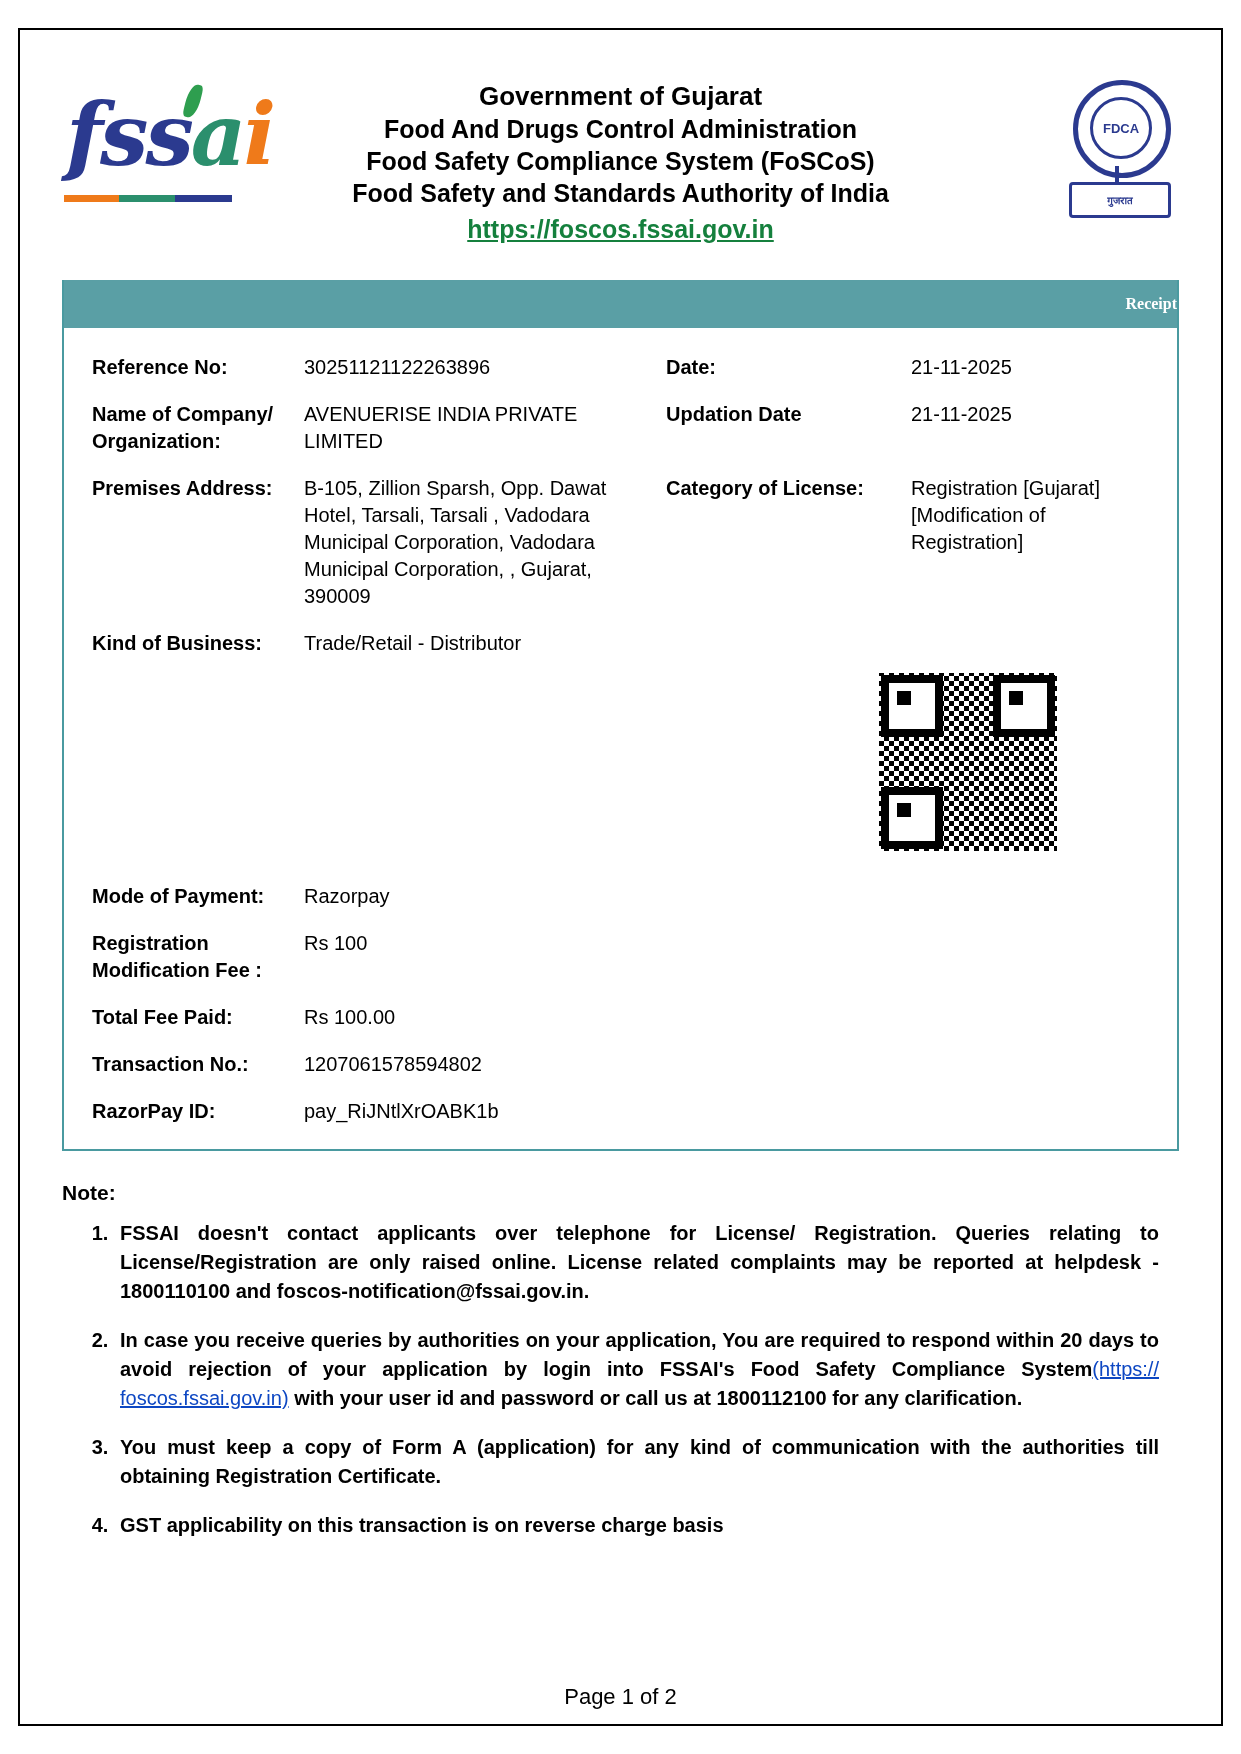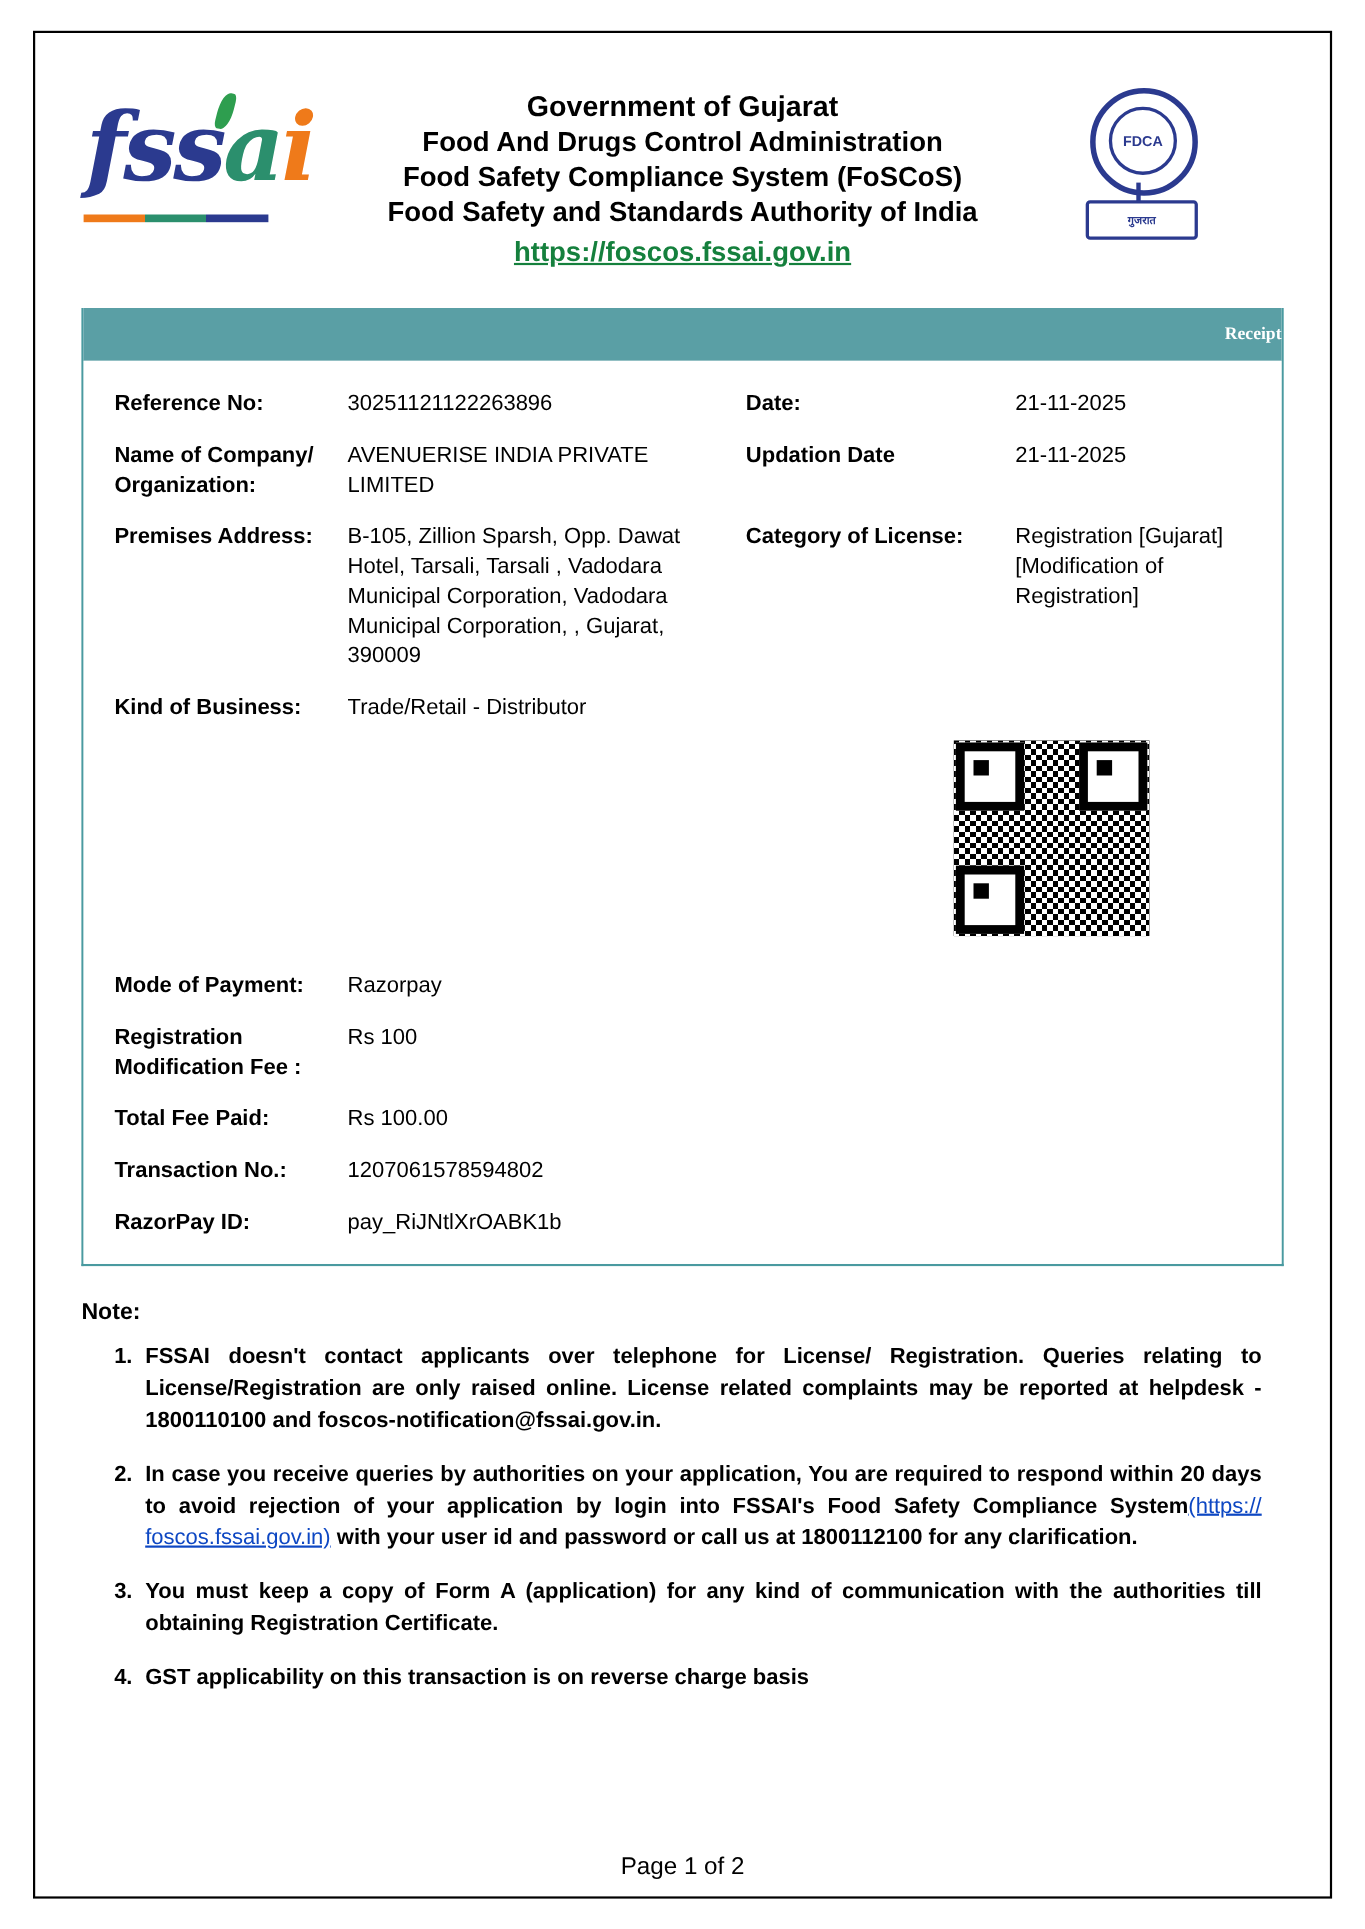--- a/index.html
+++ b/index.html
@@ -8,21 +8,21 @@
     background: #ffffff;
   }
   body {
     font-family: "Liberation Sans", sans-serif;
     color: #000;
   }
   .page {
     width: 1241px;
     height: 1754px;
     box-sizing: border-box;
-    padding: 28px 30px;
+    padding: 28px 18px;
     background: #fff;
     position: relative;
   }
   .page-frame {
     border: 2px solid #000;
     width: 100%;
     height: 100%;
     box-sizing: border-box;
     padding: 30px 38px 0 38px;
     position: relative;
@@ -100,21 +100,21 @@
     font-size: 25px;
     font-weight: bold;
     color: #15803d;
     text-decoration: underline;
   }
 
   .logo-right {
     width: 190px;
     flex: 0 0 190px;
     display: flex;
-    justify-content: flex-start;
+    justify-content: flex-end;
     padding-top: 10px;
   }
   .fdca-logo {
     width: 120px;
     height: 140px;
     position: relative;
   }
   .fdca-gear {
     position: absolute;
     top: 2px;

